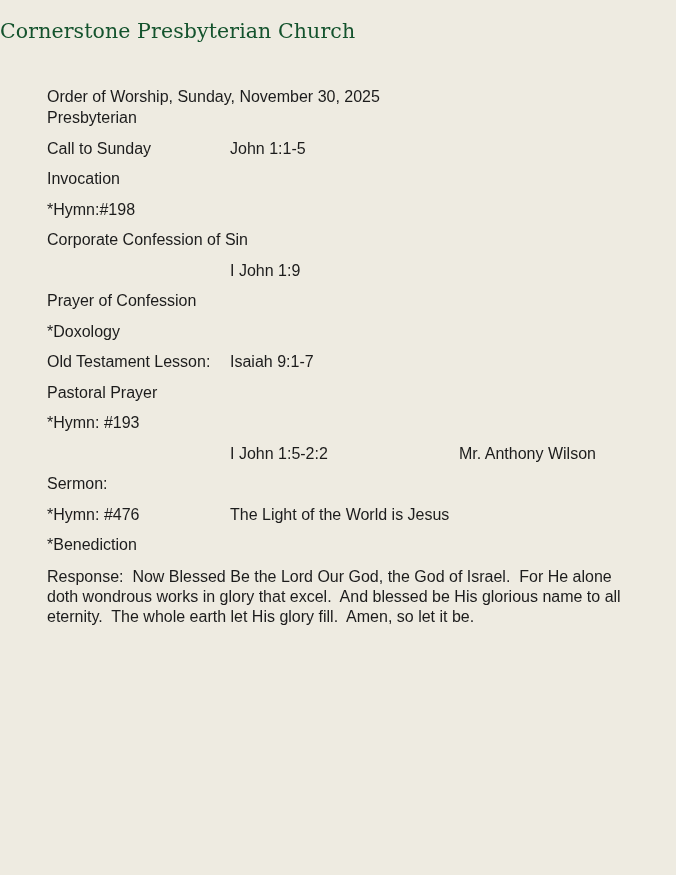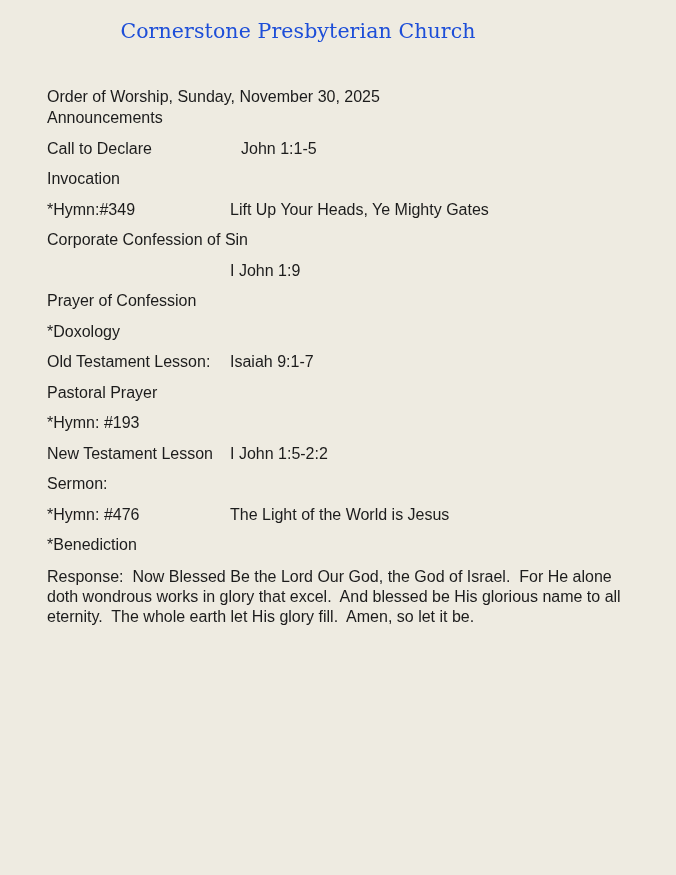--- a/index.html
+++ b/index.html
@@ -9,24 +9,24 @@
       background: #eeebe1;
       color: #1c1c1c;
       position: relative;
       overflow: hidden;
     }
     .title {
       position: absolute;
       top: 19px;
       left: 0;
       width: 596px;
-      text-align: center;
+      text-align: left;
       font-family: "DejaVu Serif", "Liberation Serif", serif;
       font-size: 20.5px;
-      color: #1d4ed8;
+      color: #14532d;
       letter-spacing: 0.1px;
     }
     .doc {
       font-family: "Liberation Sans", sans-serif;
       font-size: 16px;
       line-height: 18px;
     }
     .line {
       position: absolute;
       left: 47px;
@@ -44,32 +44,31 @@
     }
   </style>
 </head>
 <body>
 
 <div class="title">Cornerstone Presbyterian Church</div>
 
 <div class="doc">
   <div class="line" style="top:88px">Order of Worship, Sunday, November 30, 2025</div>
 
-  <div class="line" style="top:109px"><span>Announcements</span></div>
+  <div class="line" style="top:109px"><span>Presbyterian</span></div>
 
   <div class="line" style="top:140px; width:600px">
-    <span>Call to Declare</span>
-    <span class="col2" style="left:194px">John 1:1-5</span>
+    <span>Call to Sunday</span>
+    <span class="col2" style="left:183px">John 1:1-5</span>
   </div>
 
   <div class="line" style="top:170px"><span>Invocation</span></div>
 
   <div class="line" style="top:201px; width:600px">
-    <span>*Hymn:#349</span>
-    <span class="col2" style="left:183px">Lift Up Your Heads, Ye Mighty Gates</span>
+    <span>*Hymn:#198</span>
   </div>
 
   <div class="line" style="top:231px"><span>Corporate Confession of Sin</span></div>
 
   <div class="line" style="top:262px; width:600px">
     <span class="col2" style="left:183px">I John 1:9</span>
   </div>
 
   <div class="line" style="top:292px"><span>Prayer of Confession</span></div>
 
@@ -80,22 +79,22 @@
     <span class="col2" style="left:183px">Isaiah 9:1-7</span>
   </div>
 
   <div class="line" style="top:384px"><span>Pastoral Prayer</span></div>
 
   <div class="line" style="top:414px; width:600px">
     <span>*Hymn: #193</span>
   </div>
 
   <div class="line" style="top:445px; width:600px">
-    <span>New Testament Lesson</span>
     <span class="col2" style="left:183px">I John 1:5-2:2</span>
+    <span class="col3" style="left:412px">Mr. Anthony Wilson</span>
   </div>
 
   <div class="line" style="top:475px; width:620px">
     <span>Sermon:</span>
   </div>
 
   <div class="line" style="top:506px; width:600px">
     <span>*Hymn: #476</span>
     <span class="col2" style="left:183px">The Light of the World is Jesus</span>
   </div>

